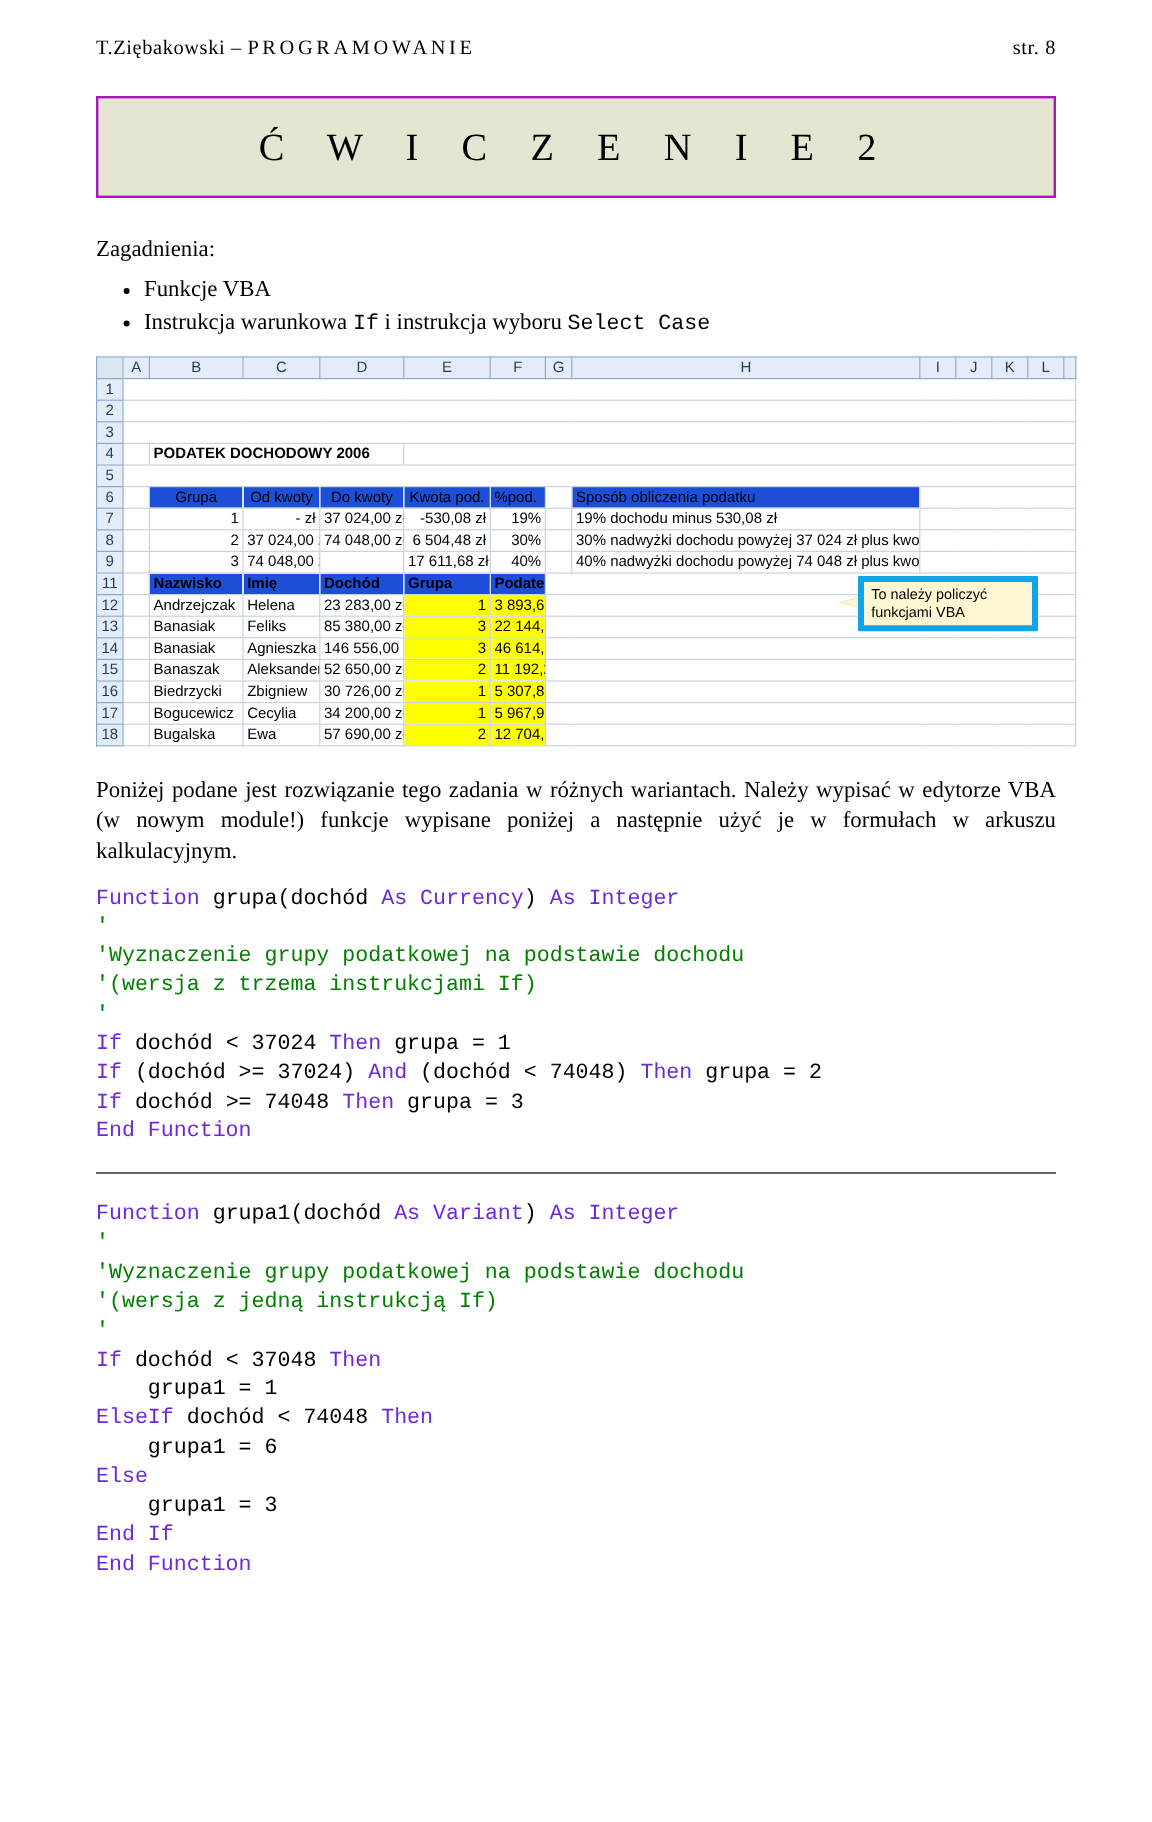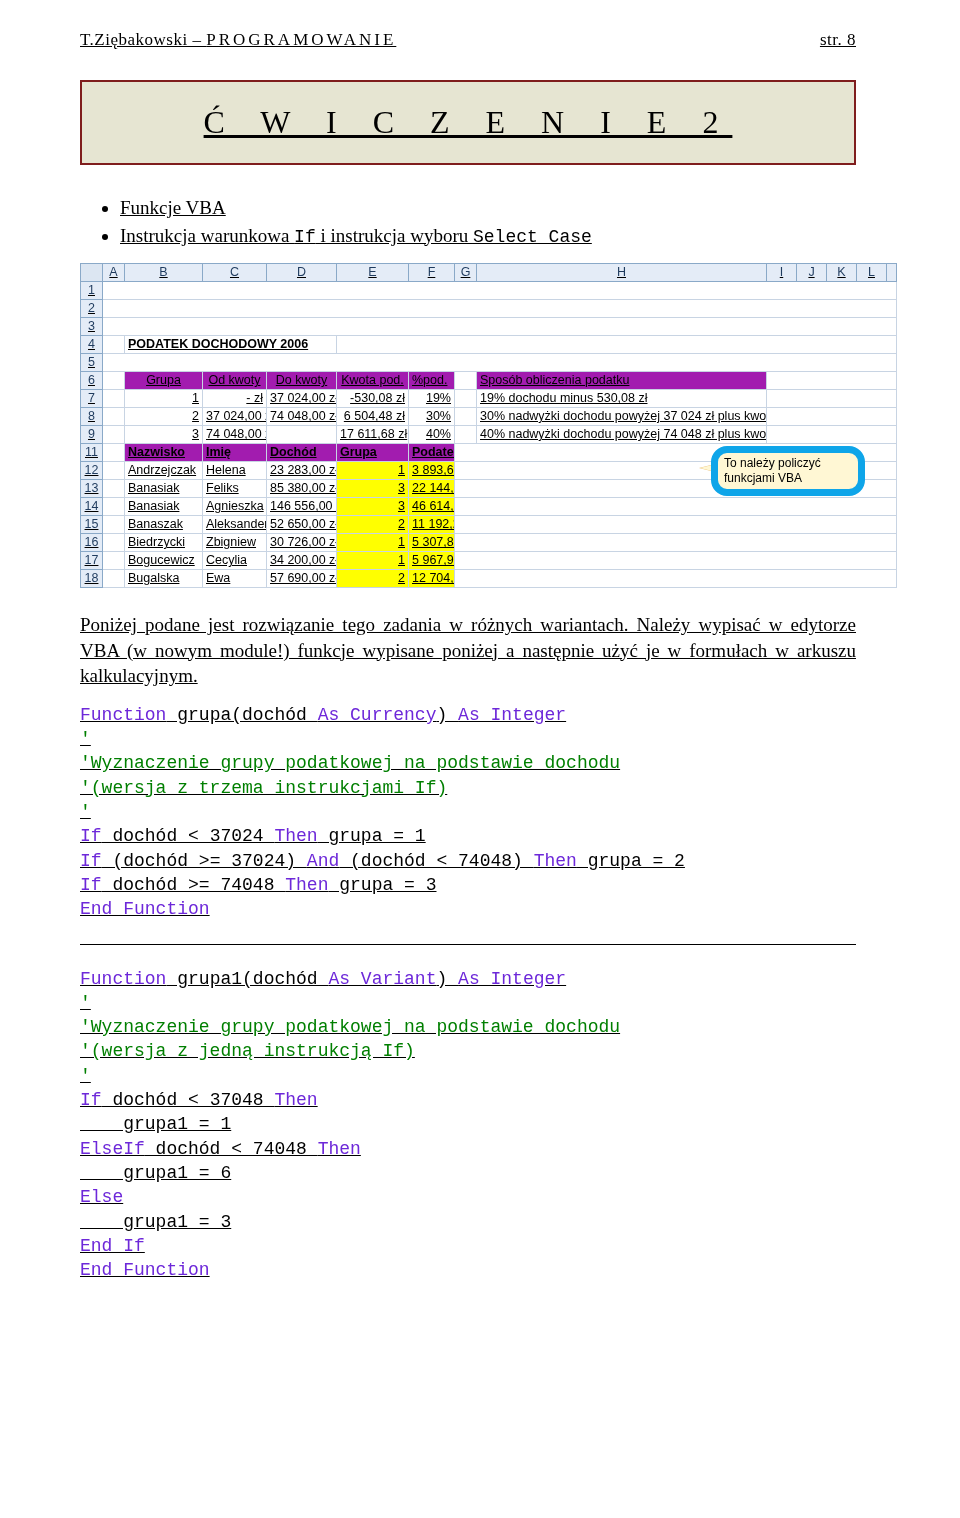--- a/index.html
+++ b/index.html
@@ -5,37 +5,36 @@
   body {
     margin: 0;
     padding: 0;
     background: #fff;
     font-family: "Times New Roman", serif;
     color: #000;
     width: 960px;
   }
   .page {
     width: 960px;
-    padding: 30px 104px 40px 80px;
+    padding: 30px 80px 40px 80px;
     box-sizing: border-box;
-    text-decoration: underline;
   }
   .header-line {
     display: flex;
     justify-content: space-between;
     font-size: 17px;
     letter-spacing: 0.5px;
     margin-bottom: 30px;
   }
   .header-left .spaced {
     letter-spacing: 3px;
   }
   .title-box {
     background: #e6e5d2;
-    border: 2px solid #7f1d1d;
+    border: 2px solid #a21caf;
     padding: 22px 0;
     text-align: center;
     font-size: 32px;
     letter-spacing: 14px;
     margin-bottom: 30px;
   }
   .content p, .content div.para {
     font-size: 19px;
     line-height: 1.35;
     margin: 8px 0;
@@ -89,31 +88,31 @@
     color: #1f3b5e;
   }
   .ss .sel {
     background: #dce6f2;
   }
   .ss td { text-align: left; }
   .ss td.num { text-align: right; }
   .ss td.ctr { text-align: center; }
   .ss .bold { font-weight: bold; }
   .ss .yellow { background: #ffff00; }
-  .ss .gray { background: #a21caf; }
+  .ss .gray { background: #1d4ed8; }
   .ss .or-bl { position: relative; }
 
   .callout-box {
     position: absolute;
     right: -15px;
     top: -10px;
     width: 128px;
     background: #fff7d4;
-    border: 7px solid #0ea5e9;
-    border-radius: 16px;
+    border: 5px solid #0ea5e9;
+    border-radius: 1px;
     font-size: 12px;
     line-height: 1.25;
     padding: 3px 6px;
     font-family: Arial, sans-serif;
     z-index: 5;
   }
   .ss-container {
     position: relative;
     width: 800px;
   }
@@ -151,20 +150,21 @@
       <span>T.Ziębakowski – </span><span class="spaced">PROGRAMOWANIE</span>
     </span>
     <span>str. 8</span>
   </div>
 
   <div class="title-box">
     <span>Ć W I C Z E N I E   2</span>
   </div>
 
   <div class="content">
+    <div class="para">Zagadnienia:</div>
     <ul class="bullets">
       <li><span>Funkcje VBA</span></li>
       <li>
         <span>Instrukcja warunkowa </span><span class="mono">If</span><span> i instrukcja wyboru </span><span class="mono">Select Case</span>
       </li>
     </ul>
 
   </div>
 
   <div class="ss-wrap">

